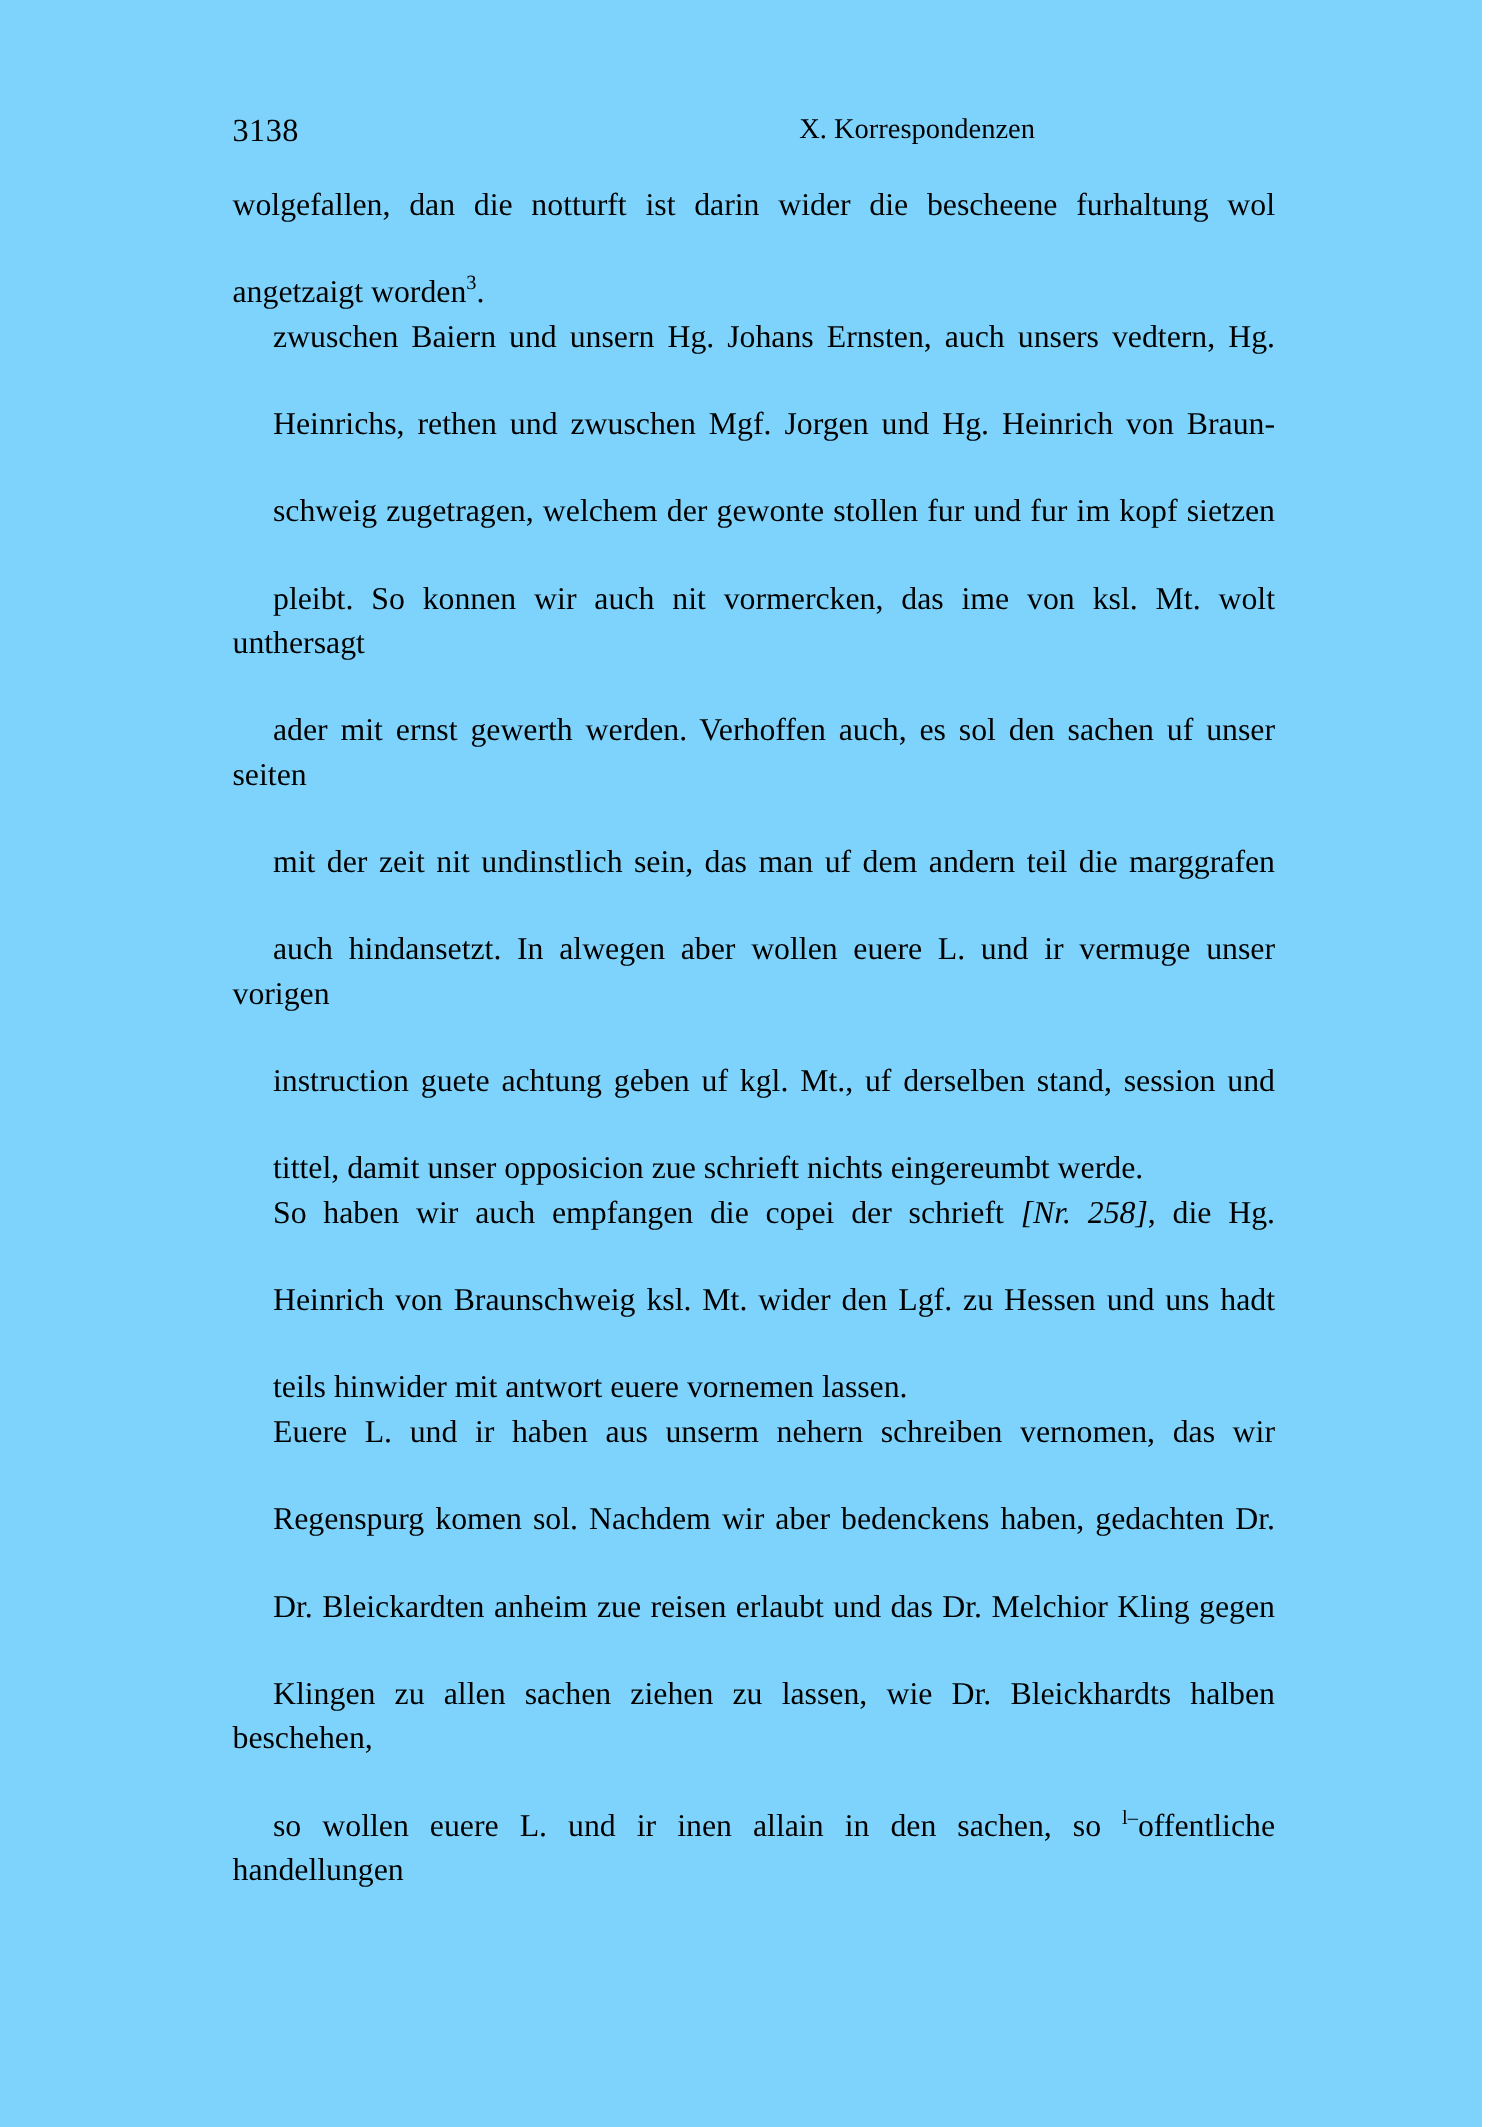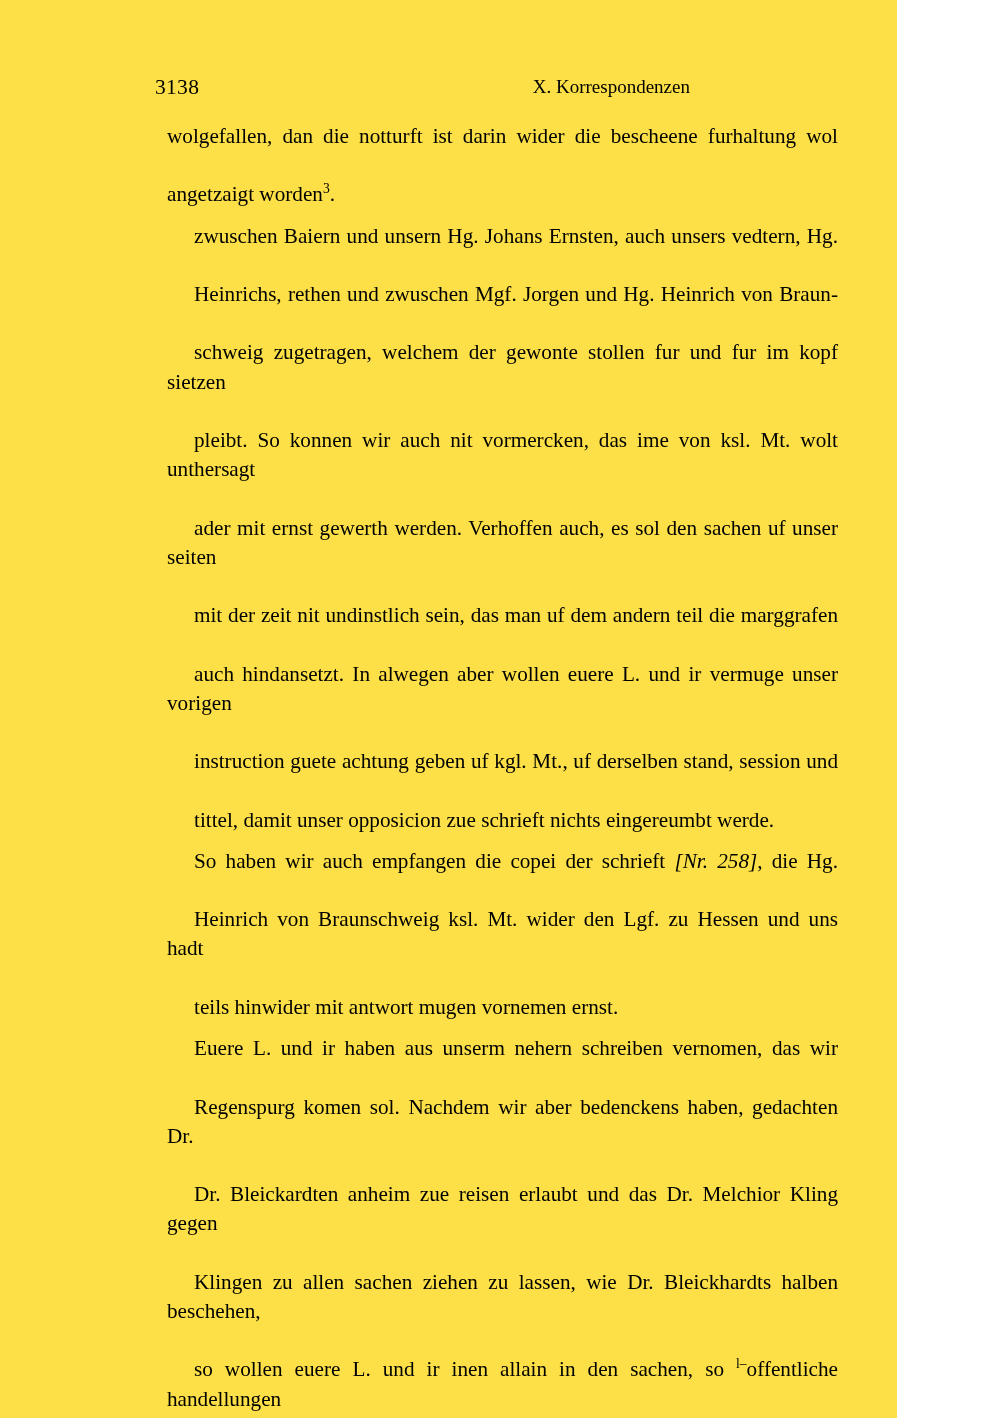--- a/index.html
+++ b/index.html
@@ -6,23 +6,23 @@
     margin: 0;
     padding: 0;
     background: #ffffff;
   }
   body {
     font-family: "Liberation Serif", "DejaVu Serif", serif;
     color: #000000;
   }
   .page {
     position: relative;
-    width: 897px;
+    width: 988px;
     height: 1418px;
-    background: #fde047;
+    background: #7dd3fc;
     box-sizing: border-box;
     overflow: hidden;
   }
   .content {
     position: absolute;
     left: 155px;
     top: 70px;
     width: 695px;
   }
   
@@ -50,21 +50,21 @@
   
   .body-block {
     margin-top: 18px;
     font-size: 21.2px;
     line-height: 29.2px;
     text-align: justify;
     text-justify: inter-word;
     hyphens: none;
   }
   .body-block p {
-    margin: 12px;
+    margin: 0;
     text-indent: 0;
   }
   .body-block p.ind {
     text-indent: 27px;
   }
   
   .ln {
     display: block;
     text-align: justify;
   }
@@ -110,21 +110,21 @@
           <span class="ln">ader mit ernst gewerth werden. Verhoffen auch, es sol den sachen uf unser seiten</span>
           <span class="ln">mit der zeit nit undinstlich sein, das man uf dem andern teil die marggrafen</span>
           <span class="ln">auch hindansetzt. In alwegen aber wollen euere L. und ir vermuge unser vorigen</span>
           <span class="ln">instruction guete achtung geben uf kgl. Mt., uf derselben stand, session und</span>
           <span class="ln last">tittel, damit unser opposicion zue schrieft nichts eingereumbt werde.</span>
       </p>
 
       <p class="ind">
         <span class="ln"><span>So haben wir auch empfangen die copei der schrieft </span><i>[Nr. 258]</i><span>, die Hg.</span></span>
           <span class="ln">Heinrich von Braunschweig ksl. Mt. wider den Lgf. zu Hessen und uns hadt</span>
-          <span class="ln last">teils hinwider mit antwort mugen vornemen ernst.</span>
+          <span class="ln last">teils hinwider mit antwort euere vornemen lassen.</span>
       </p>
 
       <p class="ind">
         <span class="ln">Euere L. und ir haben aus unserm nehern schreiben vernomen, das wir</span>
           <span class="ln">Regenspurg komen sol. Nachdem wir aber bedenckens haben, gedachten Dr.</span>
           <span class="ln">Dr. Bleickardten anheim zue reisen erlaubt und das Dr. Melchior Kling gegen</span>
           <span class="ln">Klingen zu allen sachen ziehen zu lassen, wie Dr. Bleickhardts halben beschehen,</span>
           <span class="ln">so wollen euere L. und ir inen allain in den sachen, so <sup>l–</sup>offentliche handellungen</span>
       </p>
 

